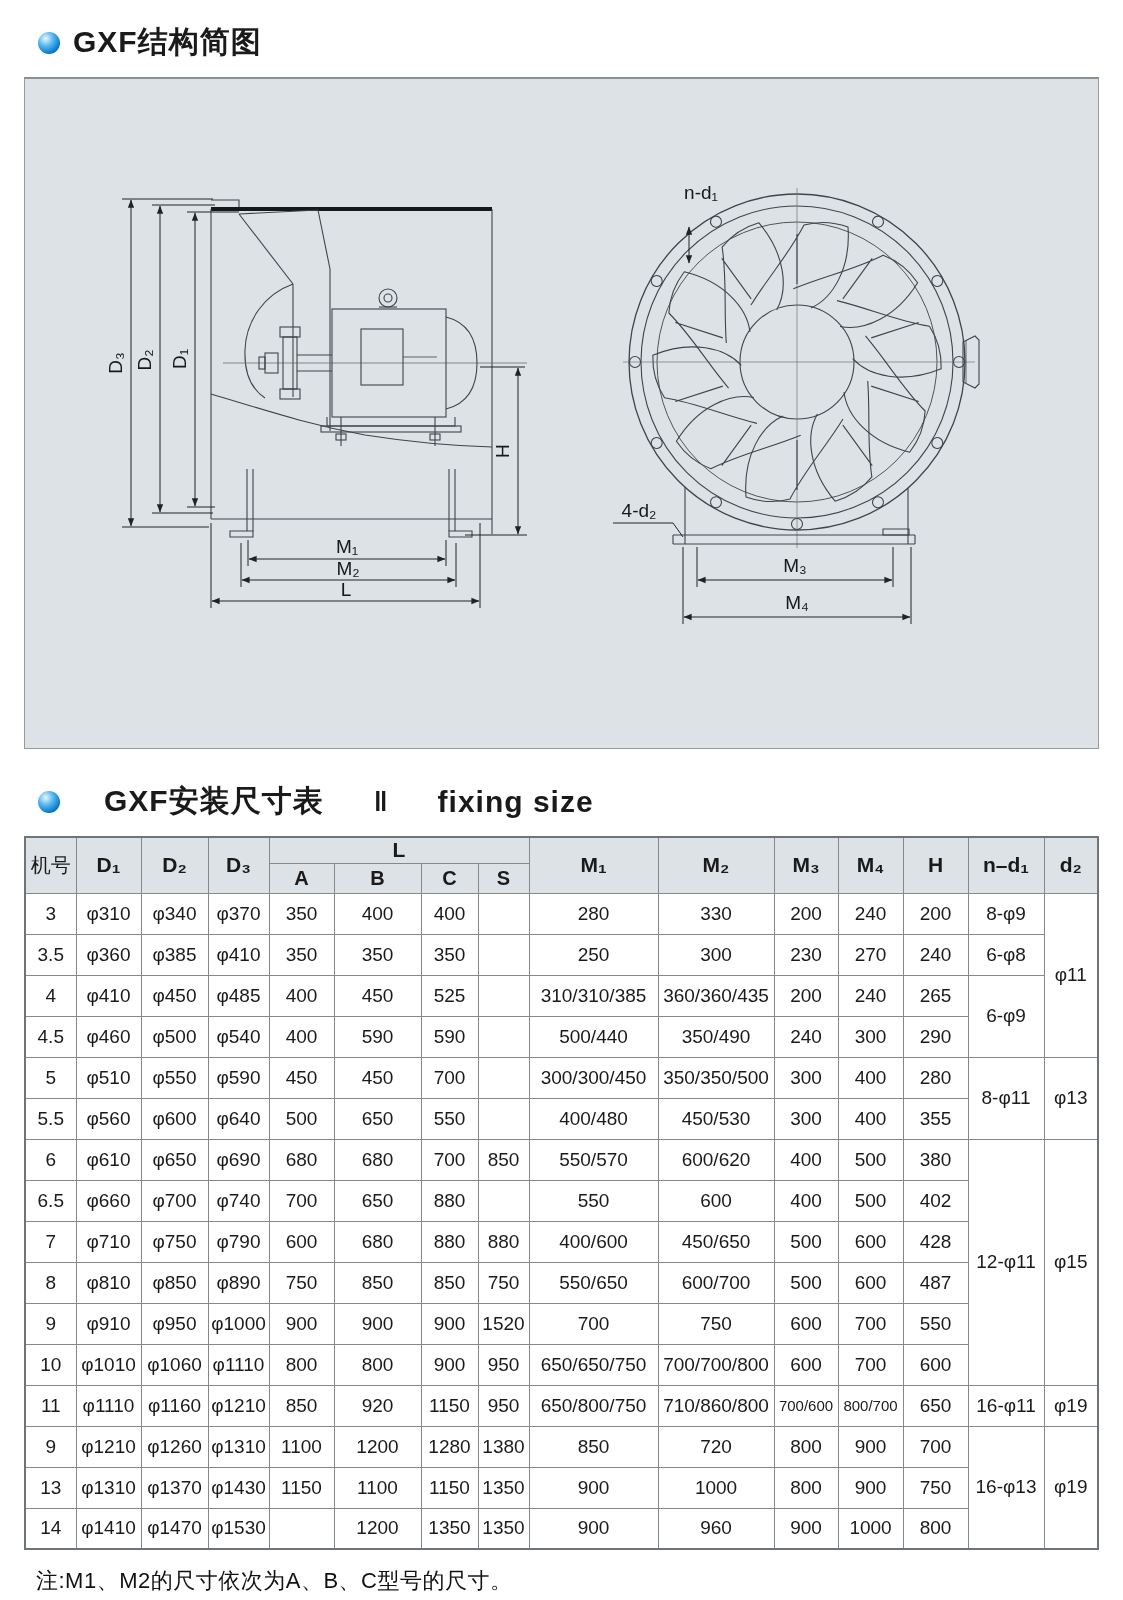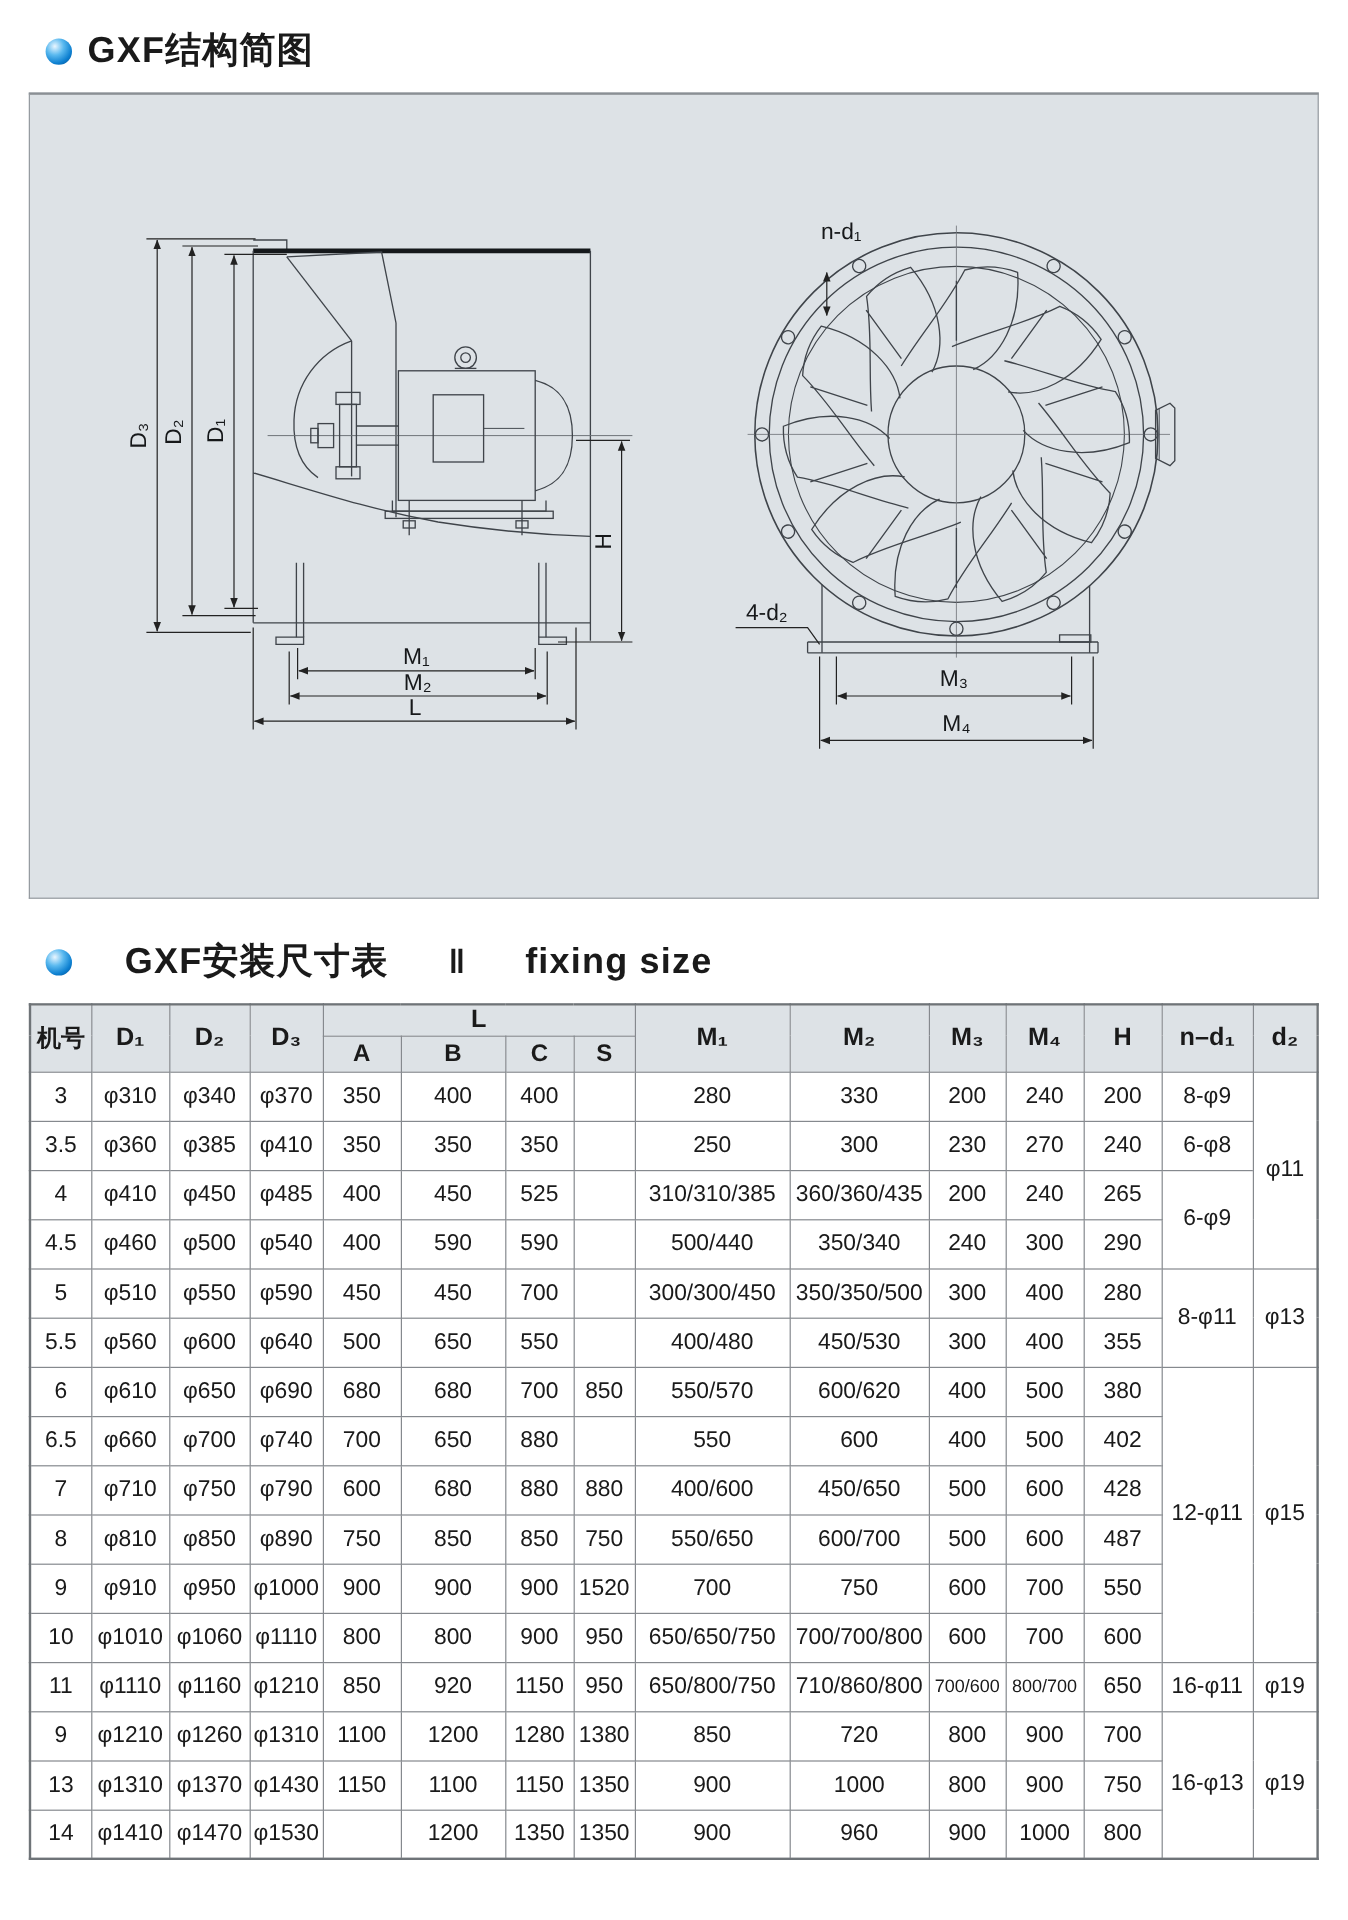--- a/index.html
+++ b/index.html
@@ -37,21 +37,21 @@
   table.fix {
     border-collapse:collapse; table-layout:fixed;
     width:1075px; border:2px solid #6f7478;
   }
   table.fix th, table.fix td {
     border:1px solid #85898e;
     text-align:center; vertical-align:middle;
     padding:0; overflow:hidden; white-space:nowrap;
   }
   table.fix thead th { background:#dde2e6; font-size:21px; font-weight:bold; }
-  table.fix thead th.cjk { font-weight:bold; font-size:20px; }
+  table.fix thead th.cjk { font-weight:normal; font-size:20px; }
   table.fix thead tr.r1 th { height:26px; }
   table.fix thead tr.r2 th { height:30px; font-size:20px; }
   table.fix tbody td { background:#ffffff; font-size:19px; height:41px; }
   table.fix tbody td.sm { font-size:15px; }
 
   .note { margin:16px 0 0 12px; font-size:22px; color:#111; letter-spacing:0.5px; }
 </style>
 </head>
 <body>
 
@@ -296,21 +296,21 @@
           <tr>
             <td>4.5</td>
             <td>φ460</td>
             <td>φ500</td>
             <td>φ540</td>
             <td>400</td>
             <td>590</td>
             <td>590</td>
             <td></td>
             <td>500/440</td>
-            <td>350/340</td>
+            <td>350/490</td>
             <td>240</td>
             <td>300</td>
             <td>290</td>
           </tr>
           <tr>
             <td>5</td>
             <td>φ510</td>
             <td>φ550</td>
             <td>φ590</td>
             <td>450</td>
@@ -493,14 +493,15 @@
             <td>900</td>
             <td>960</td>
             <td>900</td>
             <td>1000</td>
             <td>800</td>
           </tr>
         </tbody>
     </table>
   </div>
 
+  <div class="note">注:M1、M2的尺寸依次为A、B、C型号的尺寸。</div>
 
 </div>
 
 </body></html>

